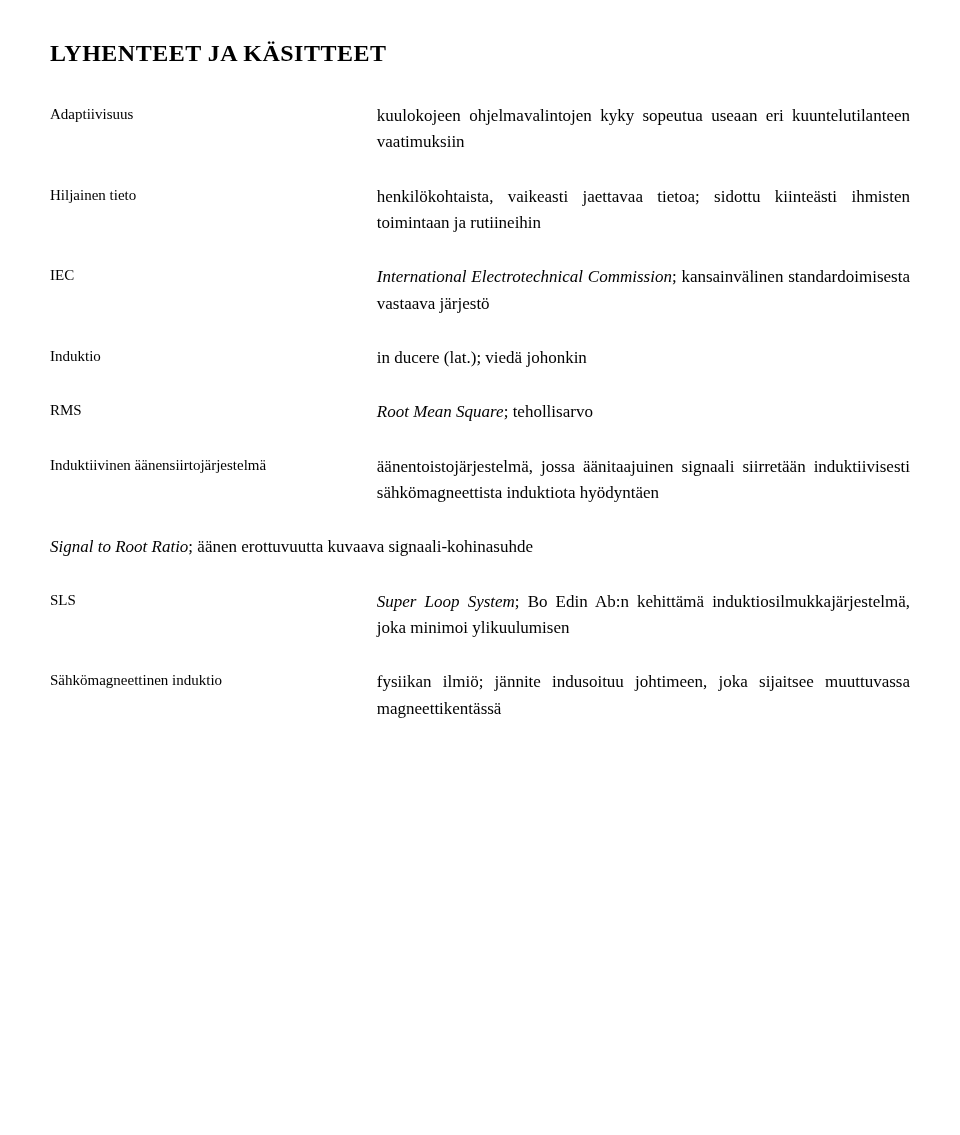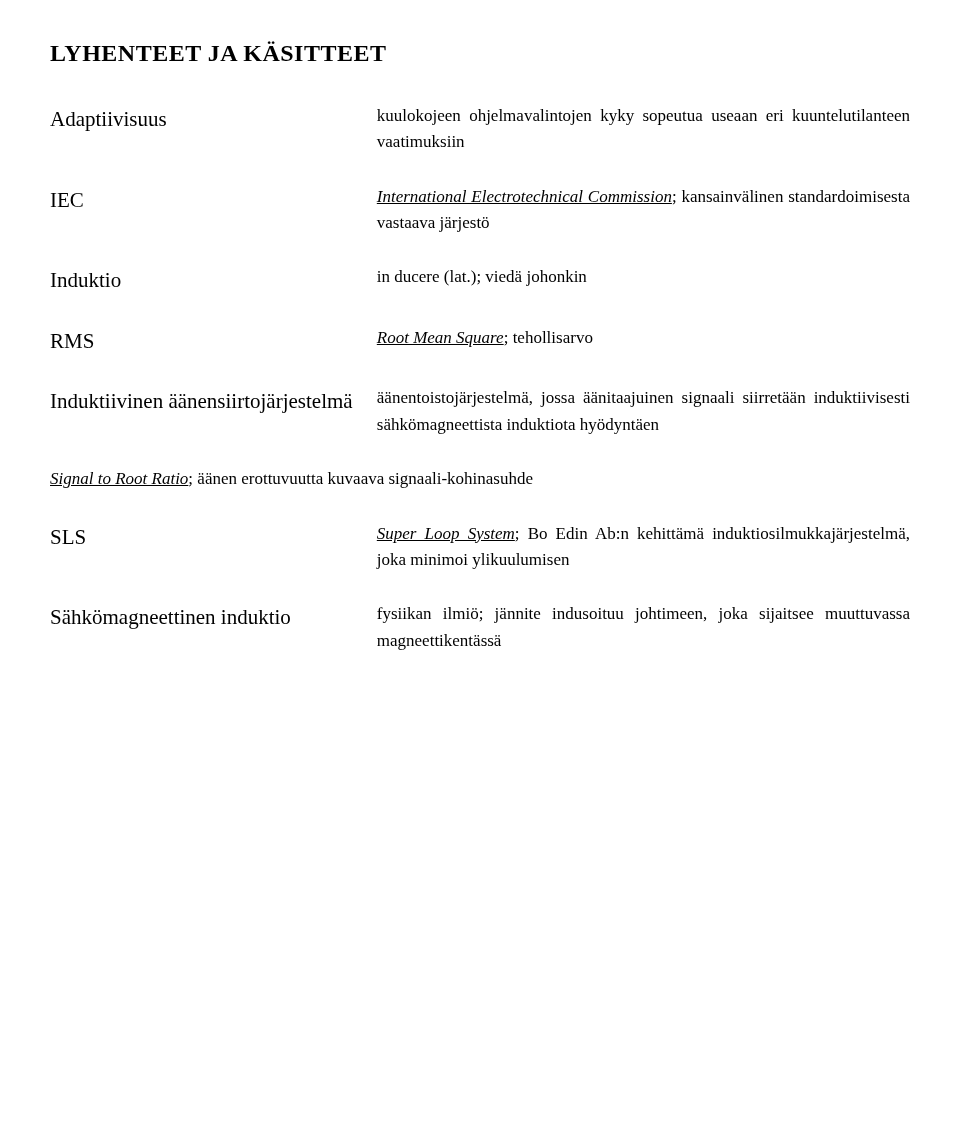--- a/index.html
+++ b/index.html
@@ -28,45 +28,48 @@
     .glossary-row {
       display: flex;
       margin-bottom: 28px;
       align-items: flex-start;
     }
 
     .term-col {
       width: 38%;
       min-width: 38%;
       padding-right: 20px;
-      font-size: 21px;
+      font-size: 15px;
       line-height: 1.55;
     }
 
     .def-col {
       width: 62%;
       font-size: 17px;
       line-height: 1.55;
       text-align: justify;
     }
 
     .def-col em {
       font-style: italic;
-      text-decoration: underline;
     }
   </style>
 </head>
 <body>
 
 <h1 class="page-title">LYHENTEET JA KÄSITTEET</h1>
 
 <div class="glossary-list">
 <div class="glossary-row">
       <div class="term-col">Adaptiivisuus</div>
       <div class="def-col">kuulokojeen ohjelmavalintojen kyky sopeutua useaan eri kuuntelutilanteen vaatimuksiin</div>
+    </div>
+    <div class="glossary-row">
+      <div class="term-col">Hiljainen tieto</div>
+      <div class="def-col">henkilökohtaista, vaikeasti jaettavaa tietoa; sidottu kiinteästi ihmisten toimintaan ja rutiineihin</div>
     </div>
     <div class="glossary-row">
       <div class="term-col">IEC</div>
       <div class="def-col"><em>International Electrotechnical Commission</em>; kansainvälinen standardoimisesta vastaava järjestö</div>
     </div>
     <div class="glossary-row">
       <div class="term-col">Induktio</div>
       <div class="def-col">in ducere (lat.); viedä johonkin</div>
     </div>
     <div class="glossary-row">

